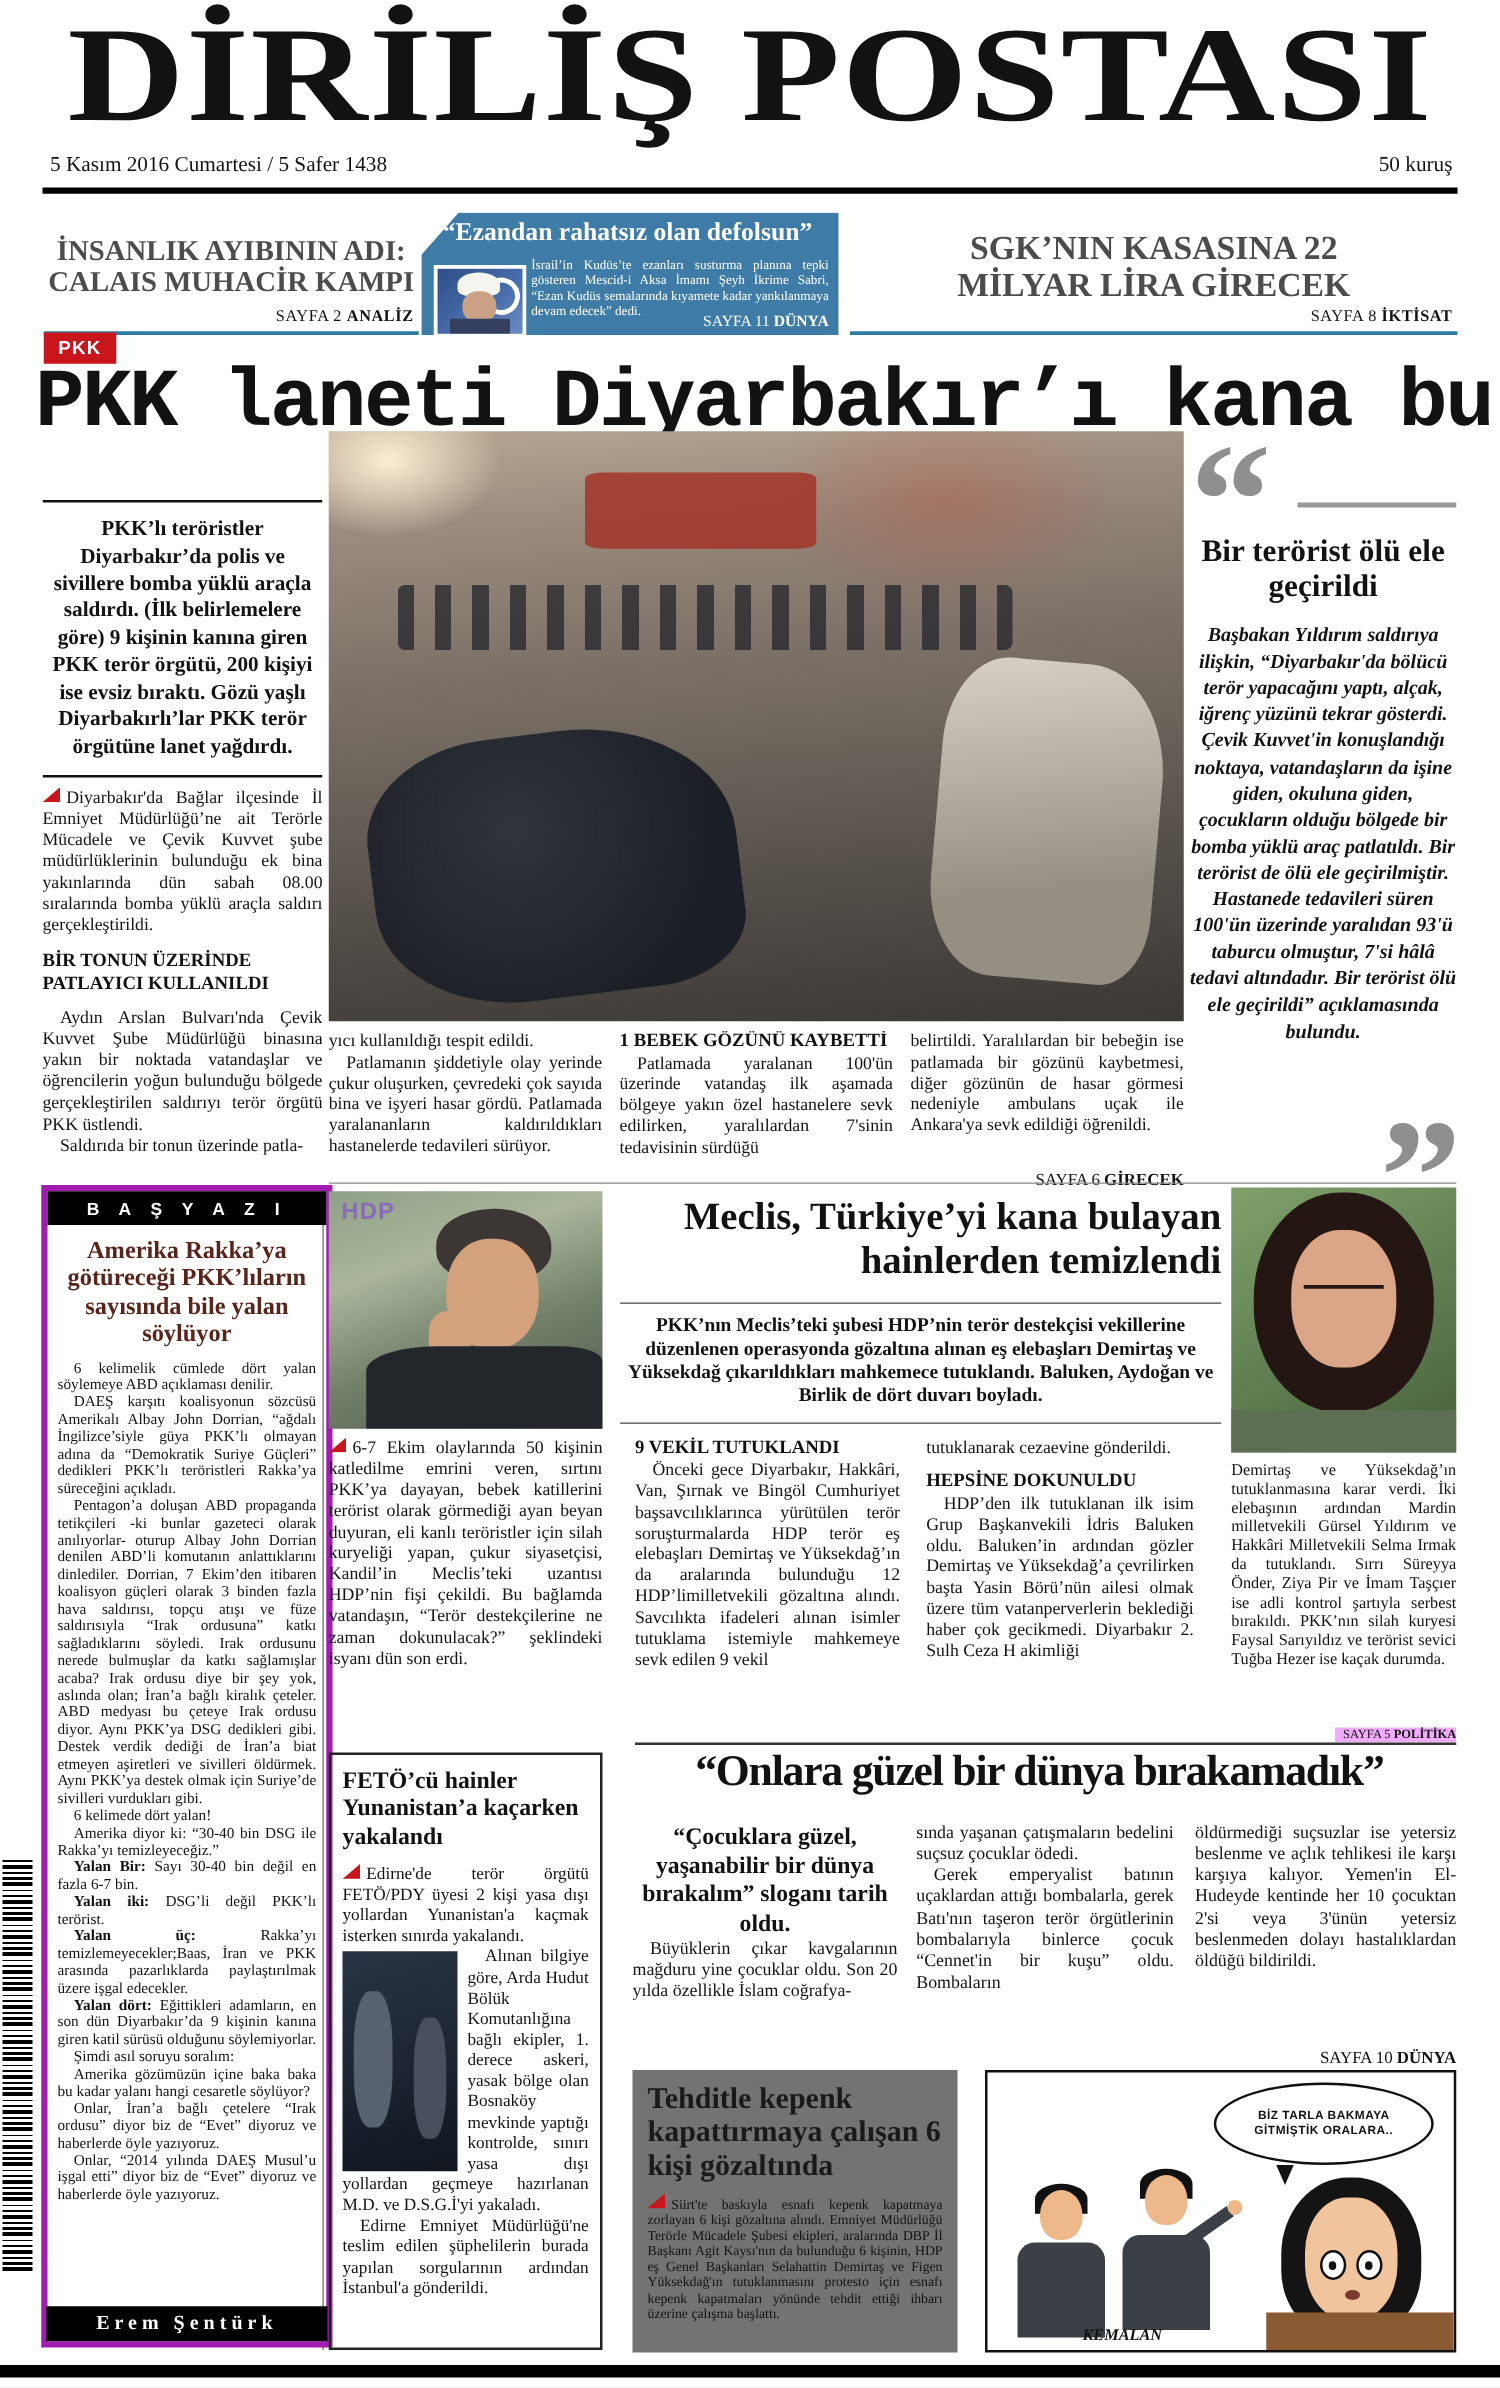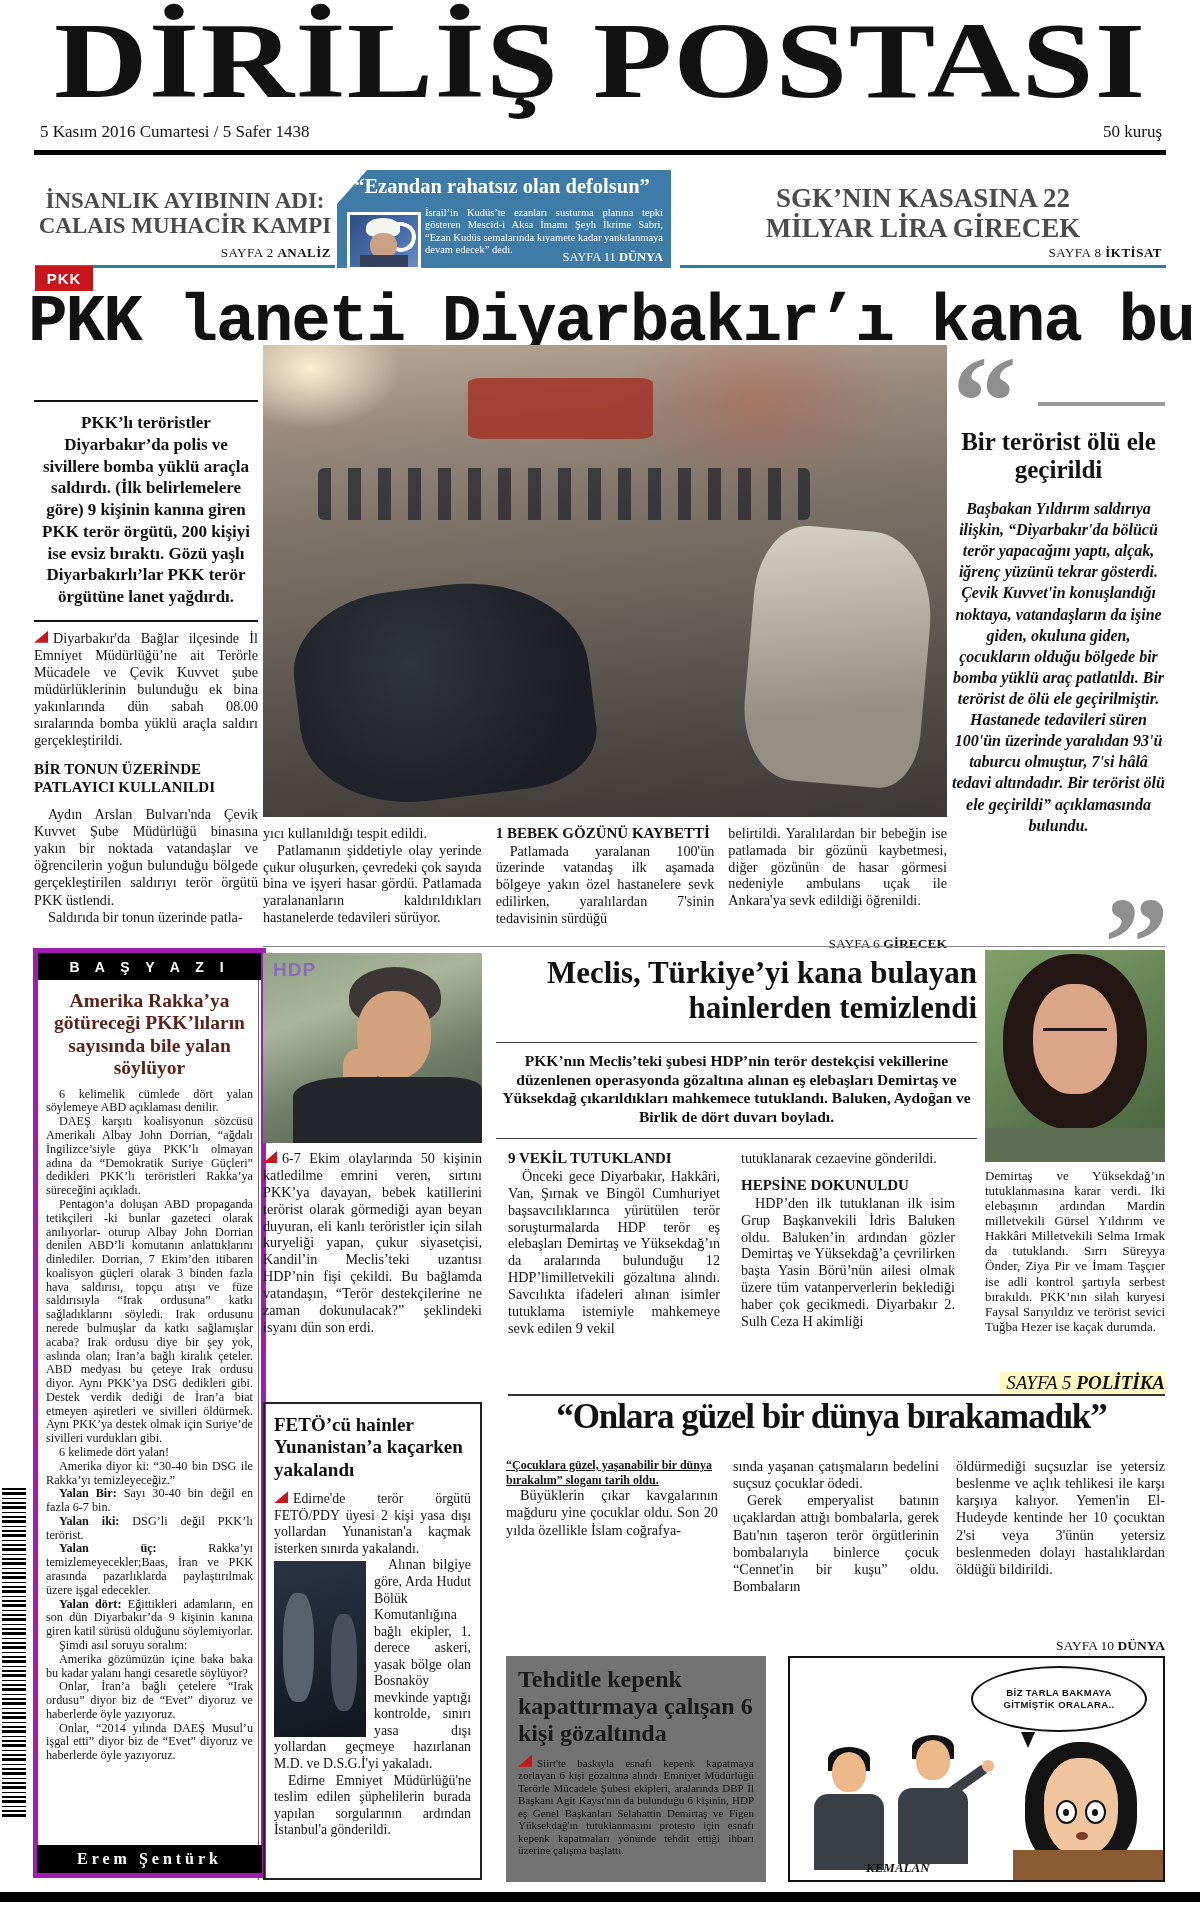--- a/index.html
+++ b/index.html
@@ -101,35 +101,35 @@
   .m-deck{left:496px;top:1052px;width:481px;font-size:15.5px;font-weight:bold;text-align:center;line-height:1.2;}
   .m-photo2{left:985px;top:950px;width:180px;height:212px;background:linear-gradient(150deg,#7fa06a,#5c7a4e 60%,#46603c);}
   .y-hair{position:absolute;left:18px;top:4px;width:144px;height:176px;background:#241713;border-radius:48%;}
   .y-face{position:absolute;left:48px;top:34px;width:84px;height:110px;background:#dba687;border-radius:46%;}
   .y-glasses{position:absolute;left:58px;top:78px;width:64px;height:16px;border-top:3px solid #241713;}
   .y-body{position:absolute;left:0;bottom:0;width:100%;height:34px;background:#5d6e52;}
   .m-col{top:1150px;height:244px;font-size:14.2px;line-height:1.19;text-align:justify;overflow:hidden;}
   .m-col p{margin:0;}
   .m-colhead{font-weight:bold;font-size:15px;margin:0 0 9px;}
   .m-col4{top:1168px !important;height:226px;font-size:13px;line-height:1.16;position:relative;}
-  .m-ref{position:absolute;right:0;bottom:0;background:#fef9c3;padding-left:6px;font-size:19px;font-style:italic;}
+  .m-ref{position:absolute;right:0;bottom:0;background:#f0abfc;padding-left:6px;font-size:10px;}
 
   
   .feto{left:263px;top:1402px;width:219px;height:478px;border:2px solid #222;box-sizing:border-box;padding:10px 9px;overflow:hidden;}
   .f-head{font-size:19px;font-weight:bold;line-height:1.18;margin:0 0 10px;}
   .feto p{font-size:13.8px;line-height:1.2;text-align:justify;margin:0;}
   .f-photo{float:left;width:92px;height:176px;margin:4px 8px 2px 0;background:linear-gradient(165deg,#2a3444,#1c2430 55%,#11161f);position:relative;}
   .fe-blob1{position:absolute;left:10%;top:18%;width:34%;height:62%;background:#58616e;border-radius:40%;}
   .fe-blob2{position:absolute;right:10%;top:30%;width:28%;height:55%;background:#47505c;border-radius:40%;}
 
   
   .o-head{left:498px;top:1398px;width:667px;text-align:center;font-size:35px;font-weight:bold;letter-spacing:-1px;line-height:1.1;white-space:nowrap;}
   .o-col{top:1458px;height:196px;font-size:14.3px;line-height:1.2;text-align:justify;overflow:hidden;}
   .o-col p{margin:0;}
-  .o-lede{font-weight:bold;font-size:12px;line-height:1.22;margin:0 0 10px;text-align:left;text-decoration:underline;}
+  .o-lede{font-weight:bold;font-size:19px;line-height:1.22;margin:0 0 10px;text-align:center;}
   .o-ref{position:absolute;right:0;bottom:0;background:#fff;padding-left:6px;font-size:13.5px;}
 
   
   .tehdit{left:506px;top:1656px;width:260px;height:226px;background:#737373;box-sizing:border-box;padding:10px 12px;overflow:hidden;}
   .th-head{font-size:24px;font-weight:bold;line-height:1.12;margin:0 0 8px;color:#1a1a1a;}
   .tehdit p{font-size:11px;line-height:1.14;text-align:justify;margin:0;}
 
   
   .cartoon{left:788px;top:1656px;width:377px;height:226px;border:2px solid #111;box-sizing:border-box;background:#fff;overflow:hidden;}
   .bubble{position:absolute;right:16px;top:8px;width:176px;height:66px;border:2px solid #111;border-radius:50%;

